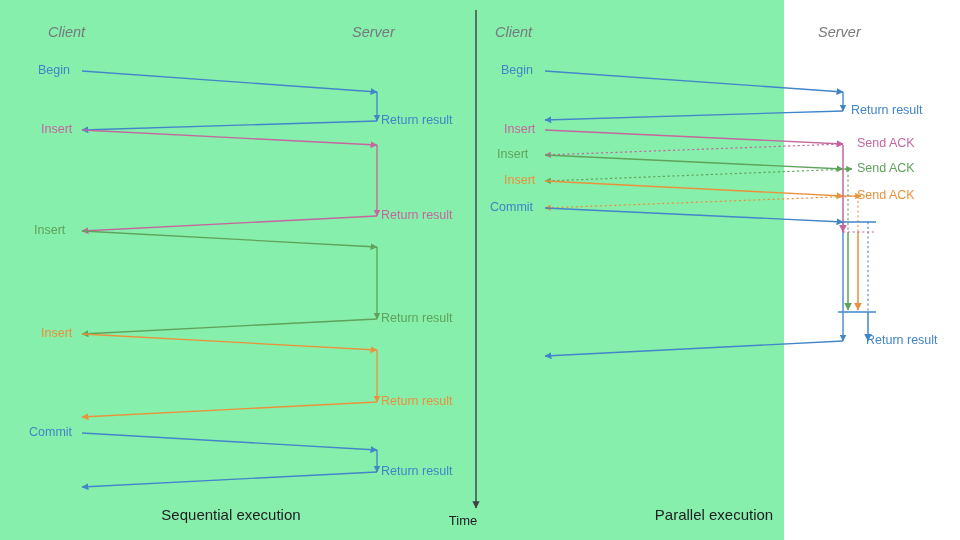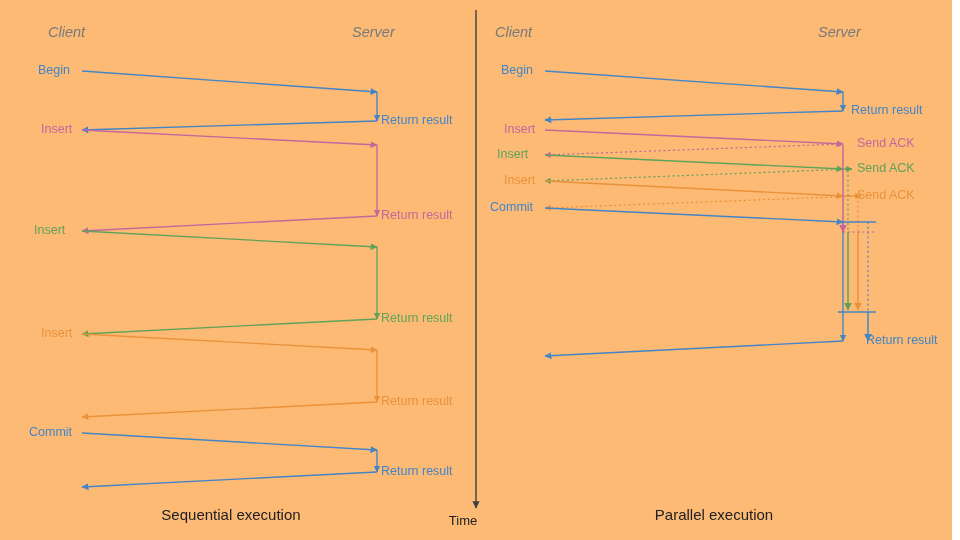--- a/index.html
+++ b/index.html
@@ -8,23 +8,23 @@
     background: #ffffff;
   }
   body {
     width: 960px;
     height: 540px;
     font-family: "Liberation Sans", sans-serif;
     overflow: hidden;
   }
   #stage {
     position: relative;
-    width: 952px;
+    width: 784px;
     height: 540px;
-    background: #fdba74;
+    background: #86efac;
   }
   svg.diagram-canvas {
     position: absolute;
     left: 0;
     top: 0;
     width: 960px;
     height: 540px;
   }
   text {
     font-family: "Liberation Sans", sans-serif;

